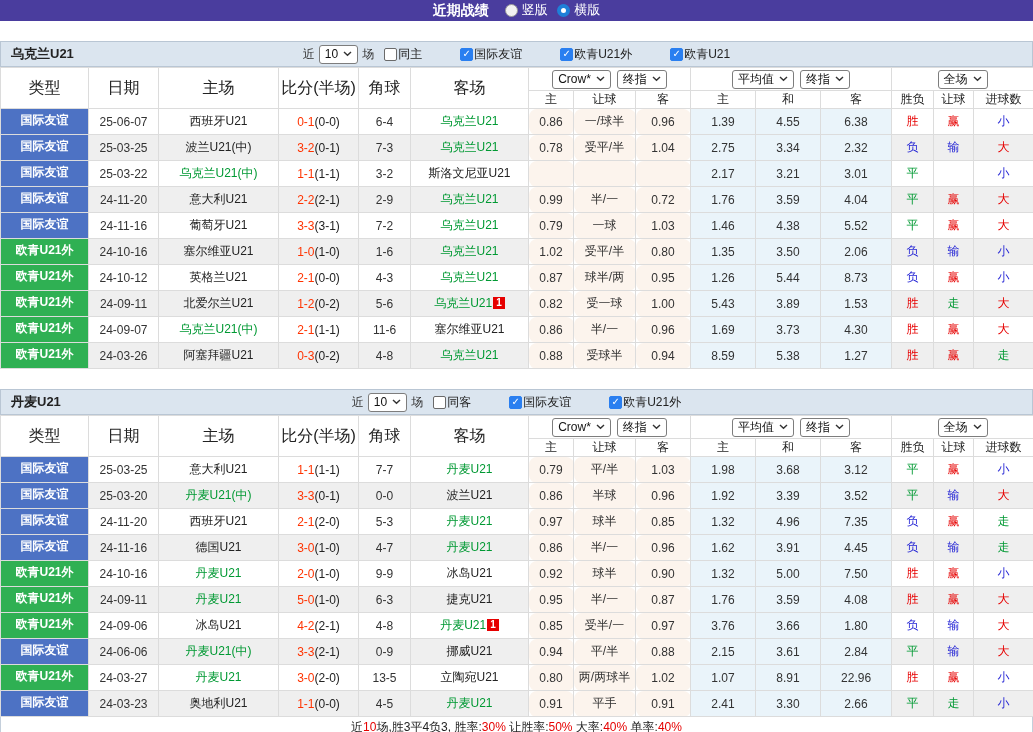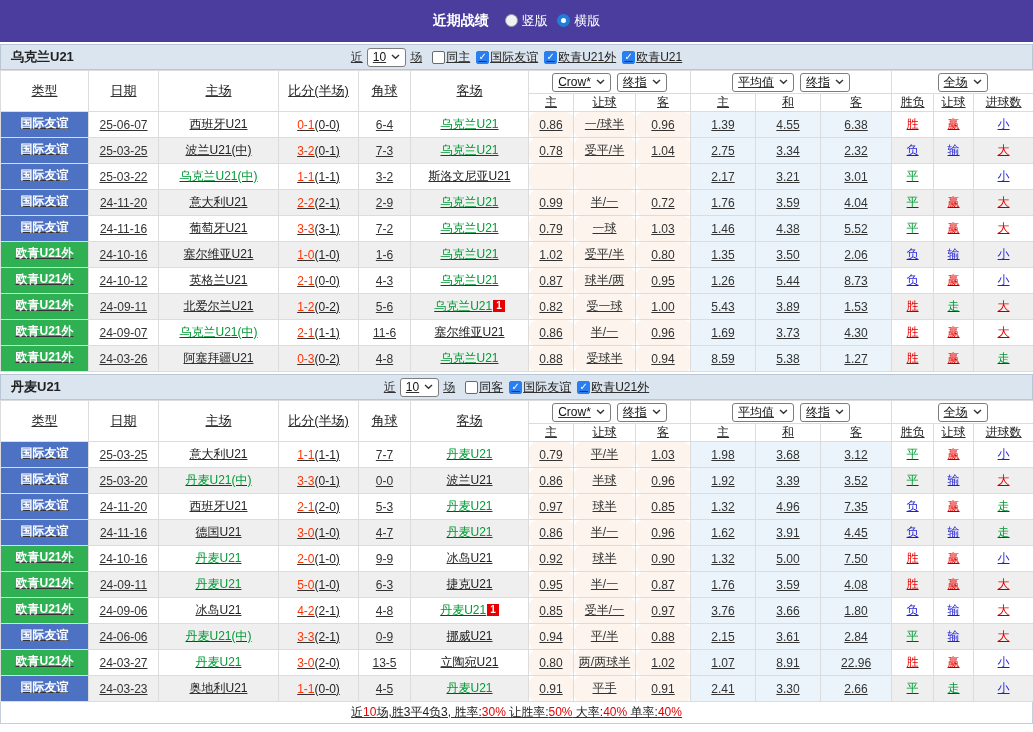--- a/index.html
+++ b/index.html
@@ -7,55 +7,55 @@
     margin: 0;
     width: 1033px;
     background: #fff;
     font-family: "Liberation Sans", "DejaVu Sans", sans-serif;
     font-size: 12px;
     color: #333;
     -webkit-font-smoothing: antialiased;
   }
   
   .titlebar {
-    height: 42px;
+    height: 21px;
     background: #4a3d9e;
     color: #fff;
     display: flex;
     justify-content: center;
     align-items: center;
     gap: 10px;
   }
   .titlebar .title { font-size: 14px; font-weight: bold; }
   .radio-opt { display: inline-flex; align-items: center; gap: 4px; cursor: pointer; margin-left: 6px; }
   .radio { width: 13px; height: 13px; border-radius: 50%; display: inline-block; }
   .radio.off { background: #f2f2f2; border: 1px solid #9a9a9a; }
   .radio.on  { background: #fff; border: 4px solid #1e7fd8; }
   .radio-label { color: #fff; font-size: 13px; }
 
   
-  .section { margin-top: 2px; text-decoration: underline; }
+  .section { margin-top: 20px; }
   .section-bar {
     height: 26px;
     background: #dbe5ef;
     border: 1px solid #b9c6d4;
     position: relative;
     display: flex;
     align-items: center;
     justify-content: center;
   }
   .team-name {
     position: absolute;
     left: 10px;
     font-weight: bold;
     font-size: 13px;
     color: #222;
   }
   .filters { display: inline-flex; align-items: center; gap: 4px; }
-  .chk-list { display: inline-flex; align-items: center; }
+  .chk-list { display: inline-flex; align-items: center; gap: 32px; }
   .chk-opt { display: inline-flex; align-items: center; cursor: pointer; margin-left: 6px; }
   .chk {
     width: 13px; height: 13px; border-radius: 2px;
     display: inline-flex; align-items: center; justify-content: center;
     background: #fff; border: 1px solid #6a6a6a;
   }
   .chk.checked { background: #2a7ff0; border-color: #2a7ff0; color: #fff; }
   .chk.checked::after { content: "✓"; font-size: 10px; font-weight: bold; line-height: 1; }
   .chk-label { margin-left: 1px; color: #222; }
 
@@ -77,21 +77,21 @@
   }
   table.stats th, table.stats td {
     border: 1px solid #dcdcdc;
     text-align: center;
     padding: 0;
     overflow: hidden;
     white-space: nowrap;
   }
   thead th { background: #fff; font-weight: normal; color: #222; }
   tr.ghead th { height: 23px; }
-  tr.ghead th.h-main { height: 41px; font-size: 13px; }
+  tr.ghead th.h-main { height: 41px; font-size: 16px; }
   tr.ghead th.h-grp { border-bottom: 1px solid #dcdcdc; }
   tr.shead th { height: 18px; }
   .grp-inner { display: flex; justify-content: center; align-items: center; gap: 6px; }
 
   tbody td { height: 26px; }
   tbody tr:nth-child(even) td { background: #efefef; }
   tbody tr:nth-child(odd)  td { background: #fff; }
   tbody td.c-odd { background: #fcf4ed !important; border-radius: 8px; }
   tbody td.c-avg { background: #eaf4fa !important; }
 

